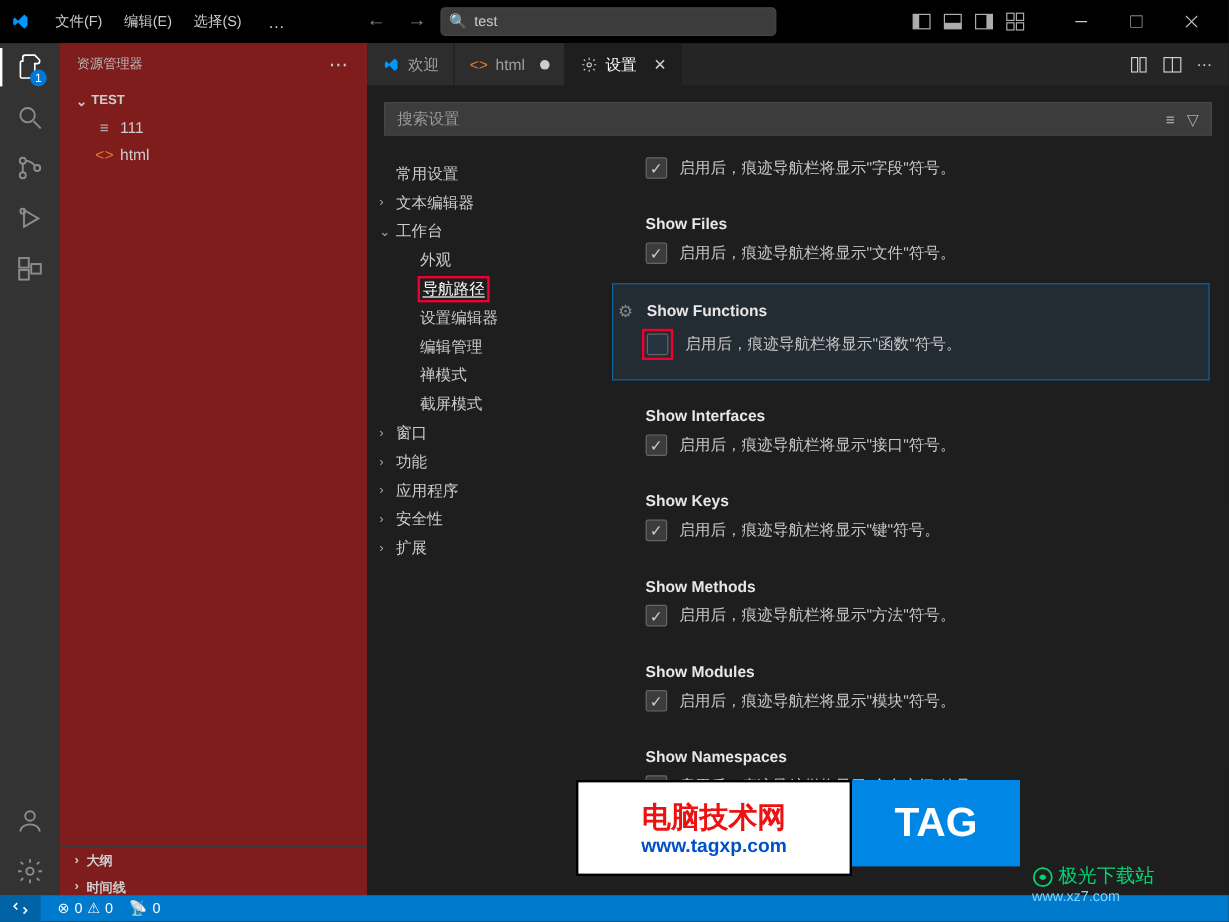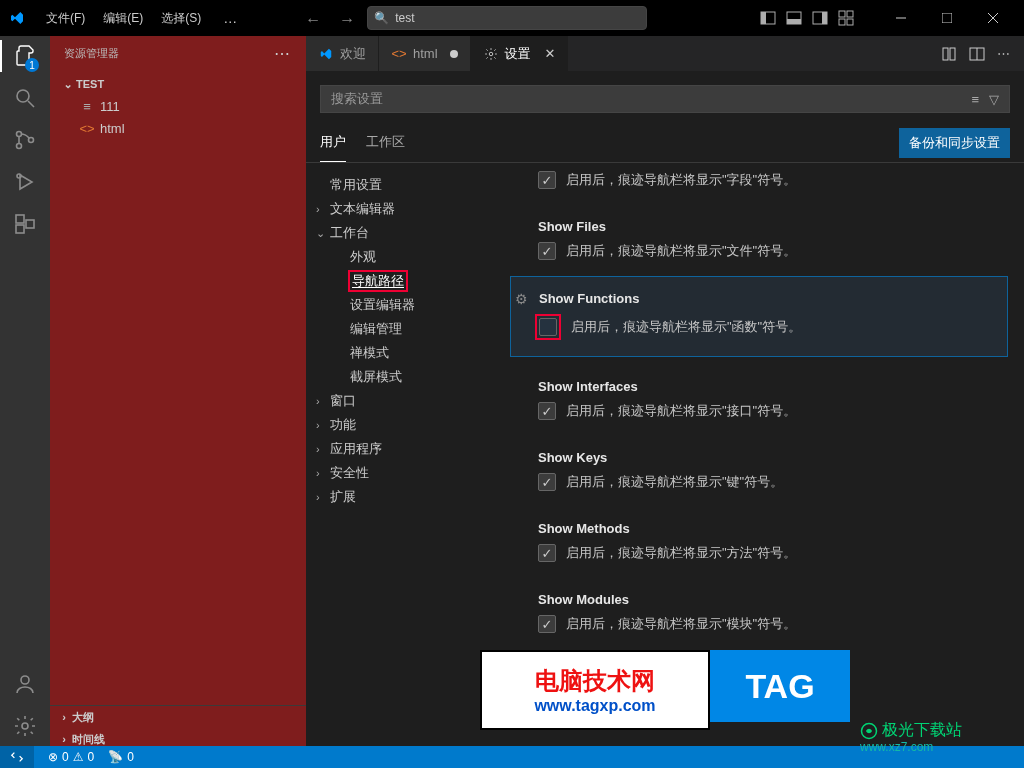--- a/index.html
+++ b/index.html
@@ -86,21 +86,21 @@
 .desc { color:#c8c8c8; font-size:13px; }
 .gear-margin { position:absolute; left:4px; top:14px; color:#888; font-size:14px; }
 .red-check-box { border:2px solid #e03; display:inline-flex; padding:2px; margin-left:-4px; }
 
 
 .watermark-red { position:absolute; left:480px; top:650px; width:230px; height:80px; background:#fff; border:2px solid #000; display:flex; flex-direction:column; align-items:center; justify-content:center; font-weight:800; z-index:100; }
 .watermark-red .ln1 { color:#e11; font-size:24px; font-family:"SimHei",sans-serif; }
 .watermark-red .ln2 { color:#0050c8; font-size:16px; font-family:Arial; }
 .watermark-tag { position:absolute; left:710px; top:650px; width:140px; height:72px; background:#0087e6; display:flex; align-items:center; justify-content:center; color:#fff; font-weight:800; font-size:34px; z-index:100; }
 .watermark-jg { position:absolute; left:860px; top:720px; color:#00d474; font-size:16px; display:flex; align-items:center; gap:4px; z-index:100; }
-.watermark-url { position:absolute; left:860px; top:740px; color:#14b8a6; font-size:12px; z-index:100; }
+.watermark-url { position:absolute; left:860px; top:740px; color:#7dd3fc; font-size:12px; z-index:100; }
 
 
 .statusbar { position:absolute; bottom:0; left:0; right:0; height:22px; background:#007acc; display:flex; align-items:center; padding:0 8px; gap:14px; color:#fff; font-size:12px; }
 .statusbar .sb-item { display:flex; align-items:center; gap:4px; }
 .sb-remote { background:#0063a6; width:34px; height:22px; margin-left:-8px; display:flex; align-items:center; justify-content:center; }
 
 svg { display:block; }
 </style>
 </head>
 <body>
@@ -290,27 +290,20 @@
       </div>
     </div>
 
     <div class="settings-wrap">
       <div class="settings-search">
         <span>搜索设置</span>
         <span class="filter-icons">
           <span>≡</span>
           <span>▽</span>
         </span>
-      </div>
-      <div class="scope-row">
-        <div class="scope-tabs">
-          <div class="scope-tab active">用户</div>
-          <div class="scope-tab">工作区</div>
-        </div>
-        <button class="backup-btn">备份和同步设置</button>
       </div>
 
       <div class="settings-body">
         <div class="toc">
           <div class="toc-row lvl1">
               <span class="label">常用设置</span>
             </div>
           <div class="toc-row lvl1">
               <span class="exp">›</span>
               <span class="label">文本编辑器</span>

